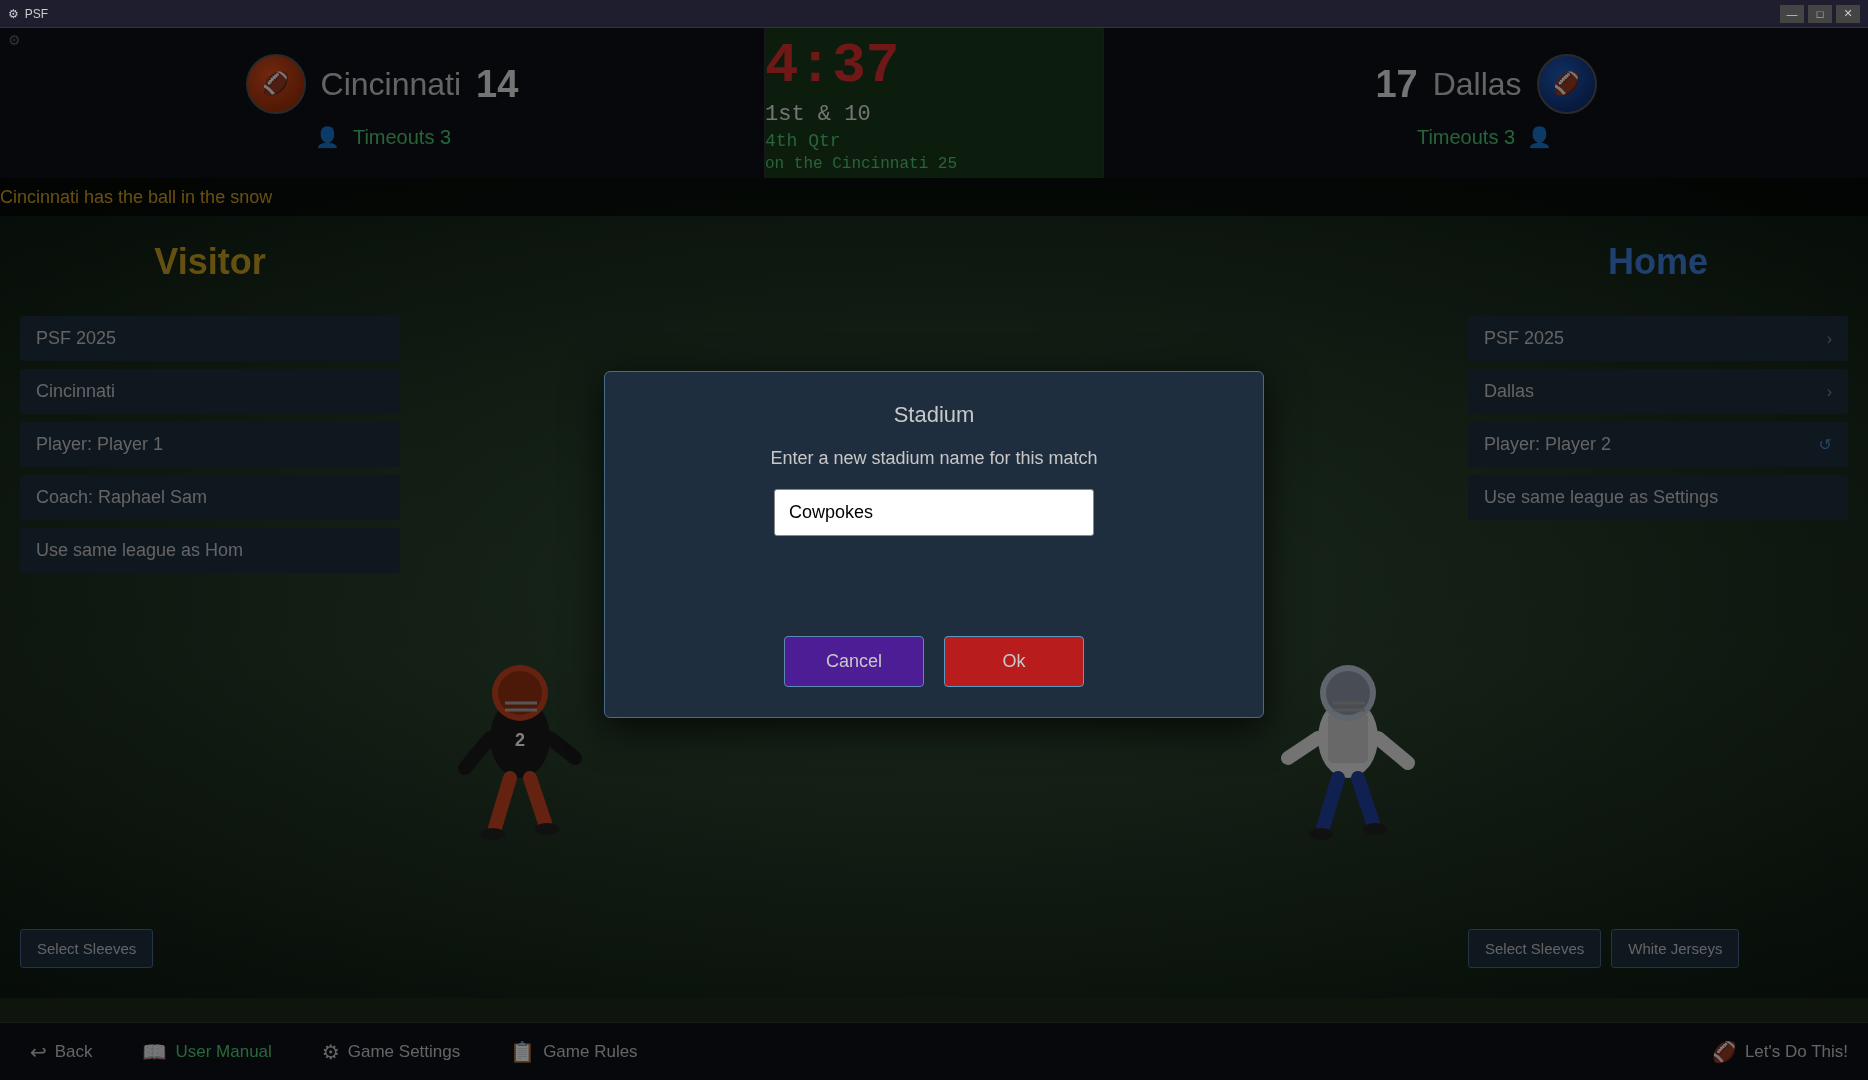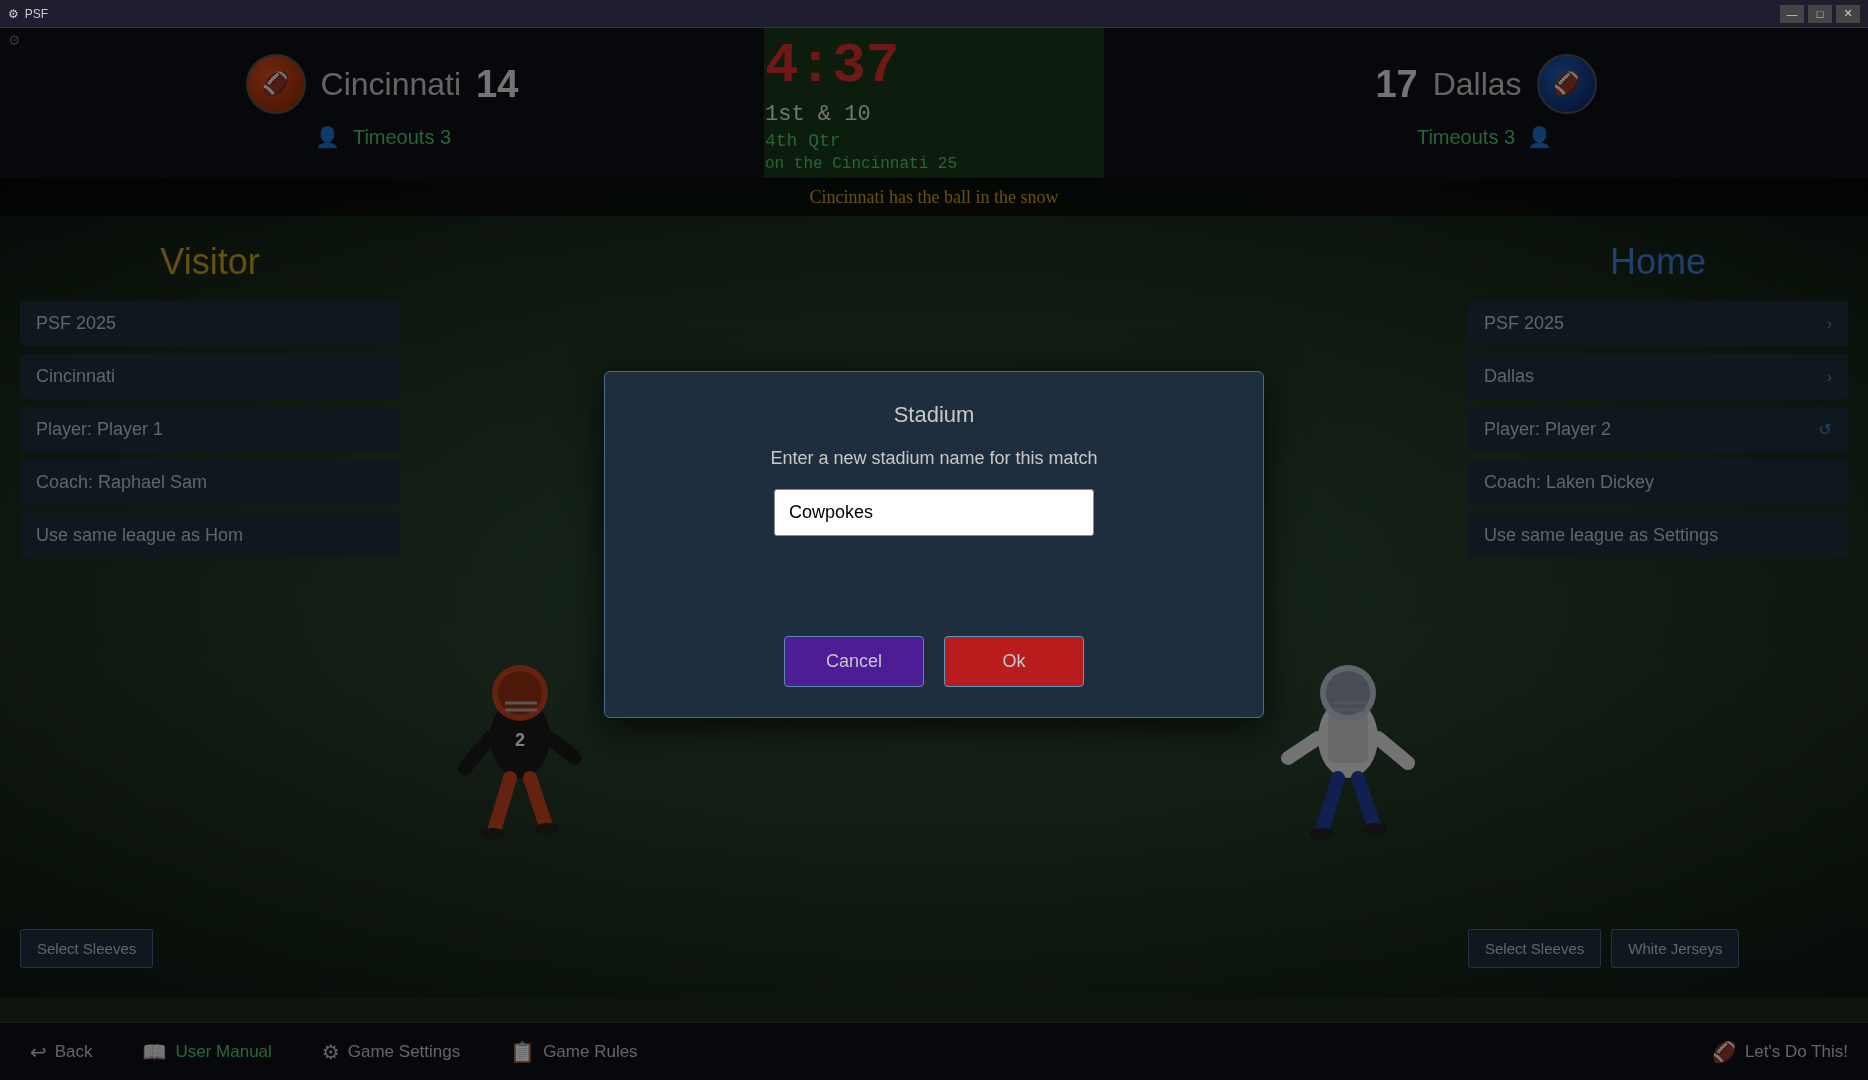--- a/index.html
+++ b/index.html
@@ -182,23 +182,22 @@
     
     #status-bar {
       position: absolute;
       top: 178px;
       left: 0;
       width: 100%;
       height: 38px;
       background: rgba(0,0,0,0.6);
       display: flex;
       align-items: center;
-      justify-content: center;
+      justify-content: flex-start;
       z-index: 5;
-      font-family: Liberation Serif, serif;
     }
 
     .status-text {
       color: #d4a020;
       font-size: 18px;
     }
 
     
     #main-content {
       position: absolute;
@@ -214,24 +213,24 @@
     .team-panel {
       width: 420px;
       padding: 10px 20px;
       display: flex;
       flex-direction: column;
       gap: 8px;
     }
 
     .team-panel-title {
       font-size: 36px;
-      font-weight: normal;
+      font-weight: bold;
       text-align: center;
       padding: 5px 0;
-      margin-bottom: 5px;
+      margin-bottom: 20px;
     }
 
     .visitor-title { color: #c8a020; }
     .home-title { color: #4080e0; }
 
     .panel-btn {
       background: #1e2e3e;
       border: none;
       color: #c8c8c8;
       font-size: 18px;
@@ -579,23 +578,20 @@
       <span>PSF 2025</span>
       <span class="arrow">›</span>
     </button>
     <button class="panel-btn">
       <span>Dallas</span>
       <span class="arrow">›</span>
     </button>
     <button class="panel-btn">
       <span>Player: Player 2</span>
       <span class="arrow" style="color:#4a8aca;">↺</span>
-    </button>
-    <button class="panel-btn">
-      <span>Coach: Laken Dickey</span>
     </button>
     <button class="panel-btn">
       <span>Use same league as Settings</span>
     </button>
     <div style="margin-top: auto; padding-top: 20px; display:flex; align-items:center; gap: 10px;">
       <button class="sleeves-btn">Select Sleeves</button>
       <button class="sleeves-btn">White Jerseys</button>
     </div>
   </div>
 

